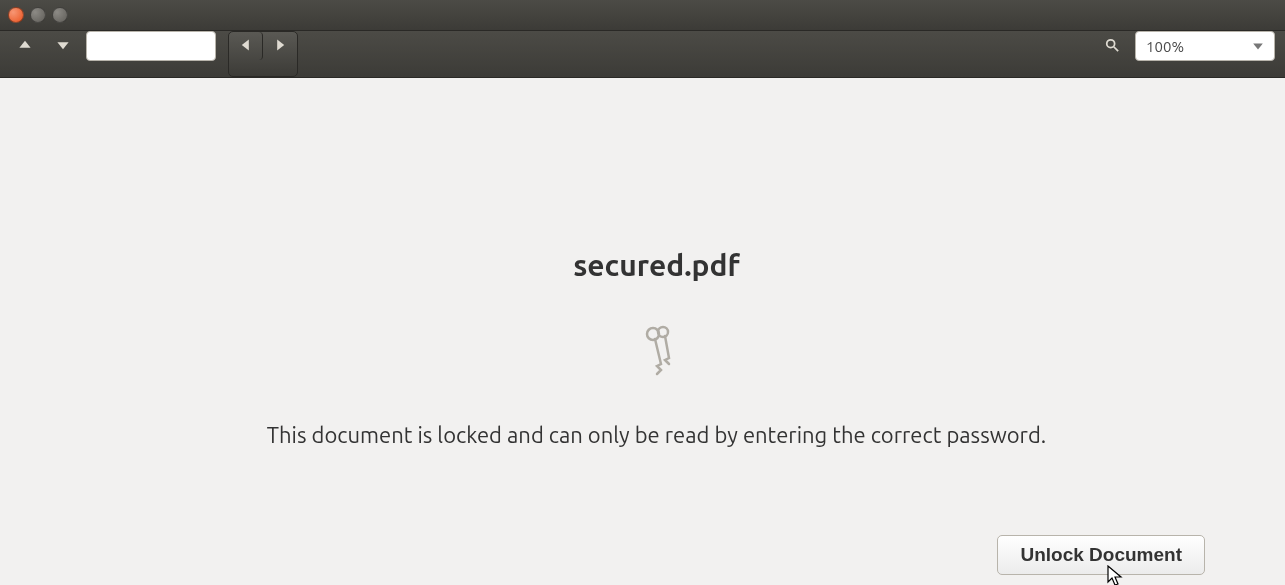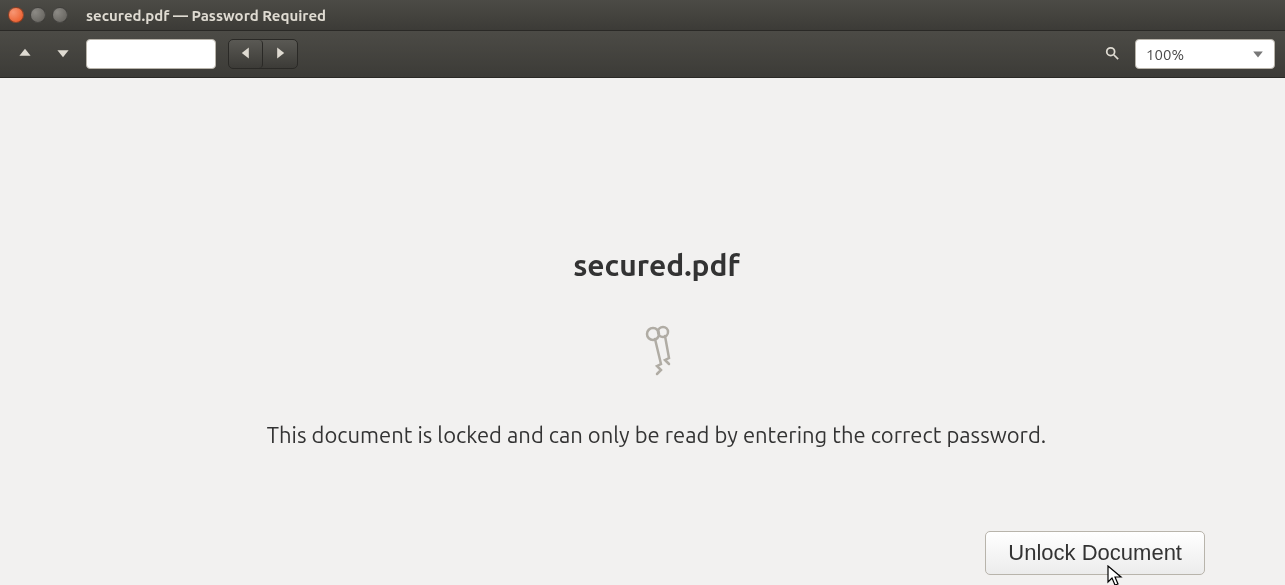--- a/index.html
+++ b/index.html
@@ -38,22 +38,21 @@
     font-size: 15px;
     font-weight: bold;
     margin-left: 10px;
   }
   .toolbar {
     height: 48px;
     background: linear-gradient(to bottom, #4c4b46 0%, #3c3b37 100%);
     border-top: 1px solid #2a2926;
     border-bottom: 1px solid #2a2926;
     display: flex;
-    align-items: center;
-    padding: 11px 10px;
+    padding: 0 10px;
     gap: 8px;
   }
   .tb-btn {
     width: 30px;
     height: 30px;
     background: transparent;
     border: none;
     border-radius: 4px;
     display: flex;
     align-items: center;
@@ -125,43 +124,43 @@
     padding: 0 40px;
   }
   .unlock-btn {
     position: absolute;
     right: 80px;
     bottom: 10px;
     padding: 8px 22px;
     background: linear-gradient(to bottom, #ffffff, #ececec);
     border: 1px solid #b8b4ab;
     border-radius: 5px;
-    font-size: 22px;
+    font-size: 19px;
     color: #333;
     cursor: pointer;
+    font-weight: bold;
   }
   .cursor-arrow {
     position: absolute;
     right: 160px;
     bottom: -2px;
     width: 18px;
     height: 22px;
     pointer-events: none;
   }
 </style>
 </head>
 <body>
 
 <div class="titlebar">
   <div class="window-controls">
     <span class="window-btn close-btn"></span>
     <span class="window-btn min-btn"></span>
     <span class="window-btn max-btn"></span>
   </div>
-  <span class="title-text">secured.pdf — Password Required</span>
 </div>
 
 <div class="toolbar">
   <button class="tb-btn">
     <span>
       <svg viewBox="0 0 10 10">
           <path d="M5 2 L9 7 L1 7 Z"></path>
         </svg>
     </span>
   </button>

